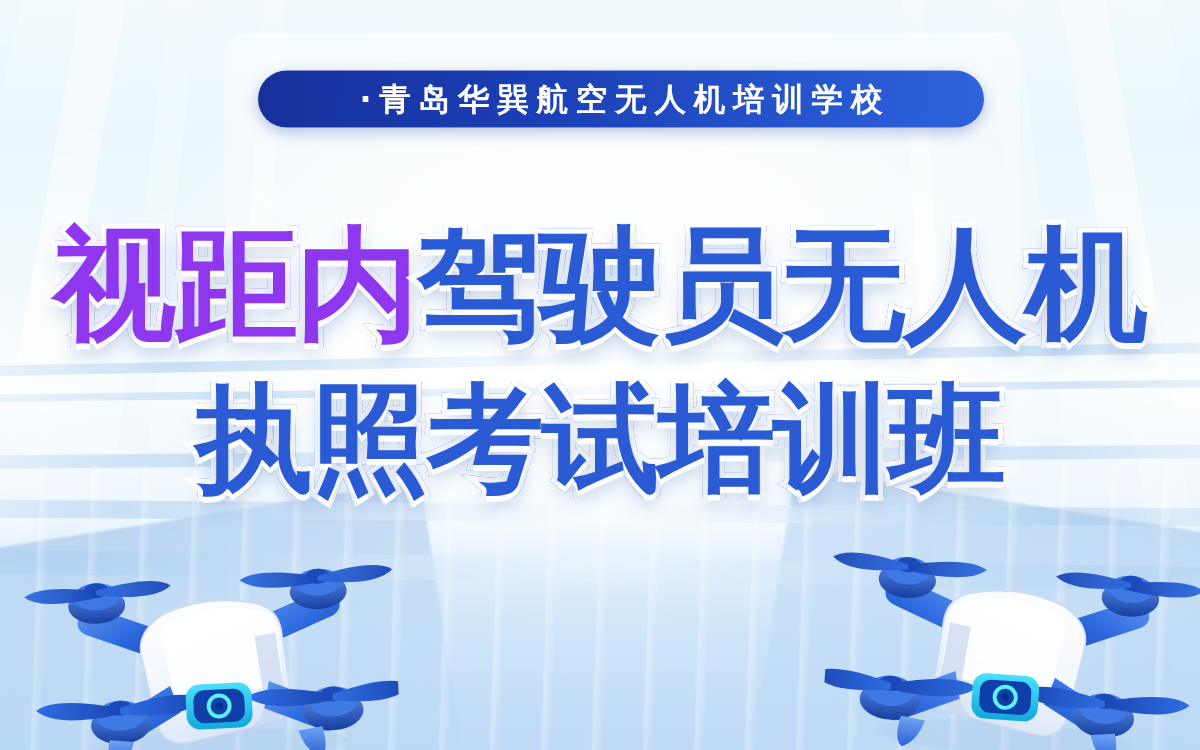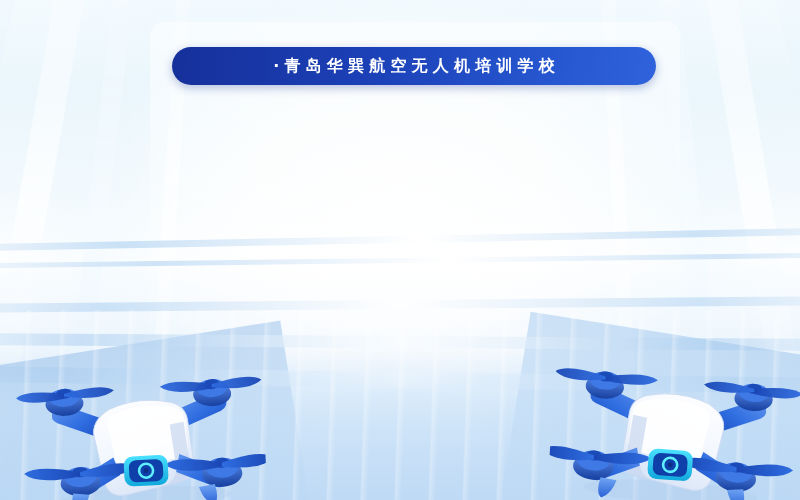--- a/index.html
+++ b/index.html
@@ -117,21 +117,21 @@
   .banner {
     position:absolute; left:172px; top:47px;
     width:484px; height:38px;
     border-radius:19px;
     background:linear-gradient(95deg,#16309a 0%, #1b3fb5 38%, #2453cc 72%, #2f62dc 100%);
     box-shadow:0 3px 10px rgba(27,53,150,.30);
     display:flex; align-items:center; justify-content:center;
   }
   .banner-text {
     color:#ffffff;
-    font-size:16px; font-weight:700;
+    font-size:21px; font-weight:700;
     letter-spacing:5.2px; text-indent:5.2px;
     white-space:nowrap;
     font-family:"DejaVu Sans","Liberation Sans",sans-serif;
   }
 
   
   .title-block {
     position:absolute; left:0; right:0; top:150px;
     text-align:center;
   }
@@ -198,20 +198,31 @@
     <div class="sweep w5"></div>
 
     <div class="floor"></div>
     <div class="vstreaks"></div>
   </div>
 
   <div class="banner">
     <span class="banner-text">·青岛华巽航空无人机培训学校</span>
   </div>
 
+  <div class="title-block">
+
+    <div class="title-line line1">
+      <span class="seg seg-purple">视距内</span><span class="seg seg-blue">驾驶员无人机</span>
+    </div>
+
+    <div class="title-line line2">
+      <span class="seg seg-blue">执照考试培训班</span>
+    </div>
+
+  </div>
 
   <div class="drone drone-left">
     <svg viewBox="0 0 250 158" width="250" height="158" xmlns="http://www.w3.org/2000/svg">
       <defs>
         <linearGradient id="bodyG" x1="0" y1="0" x2="0.4" y2="1">
           <stop offset="0%" stop-color="#ffffff"></stop>
           <stop offset="55%" stop-color="#f3f7fe"></stop>
           <stop offset="100%" stop-color="#dbe6f7"></stop>
         </linearGradient>
         <linearGradient id="armG" x1="0" y1="0" x2="1" y2="1">

